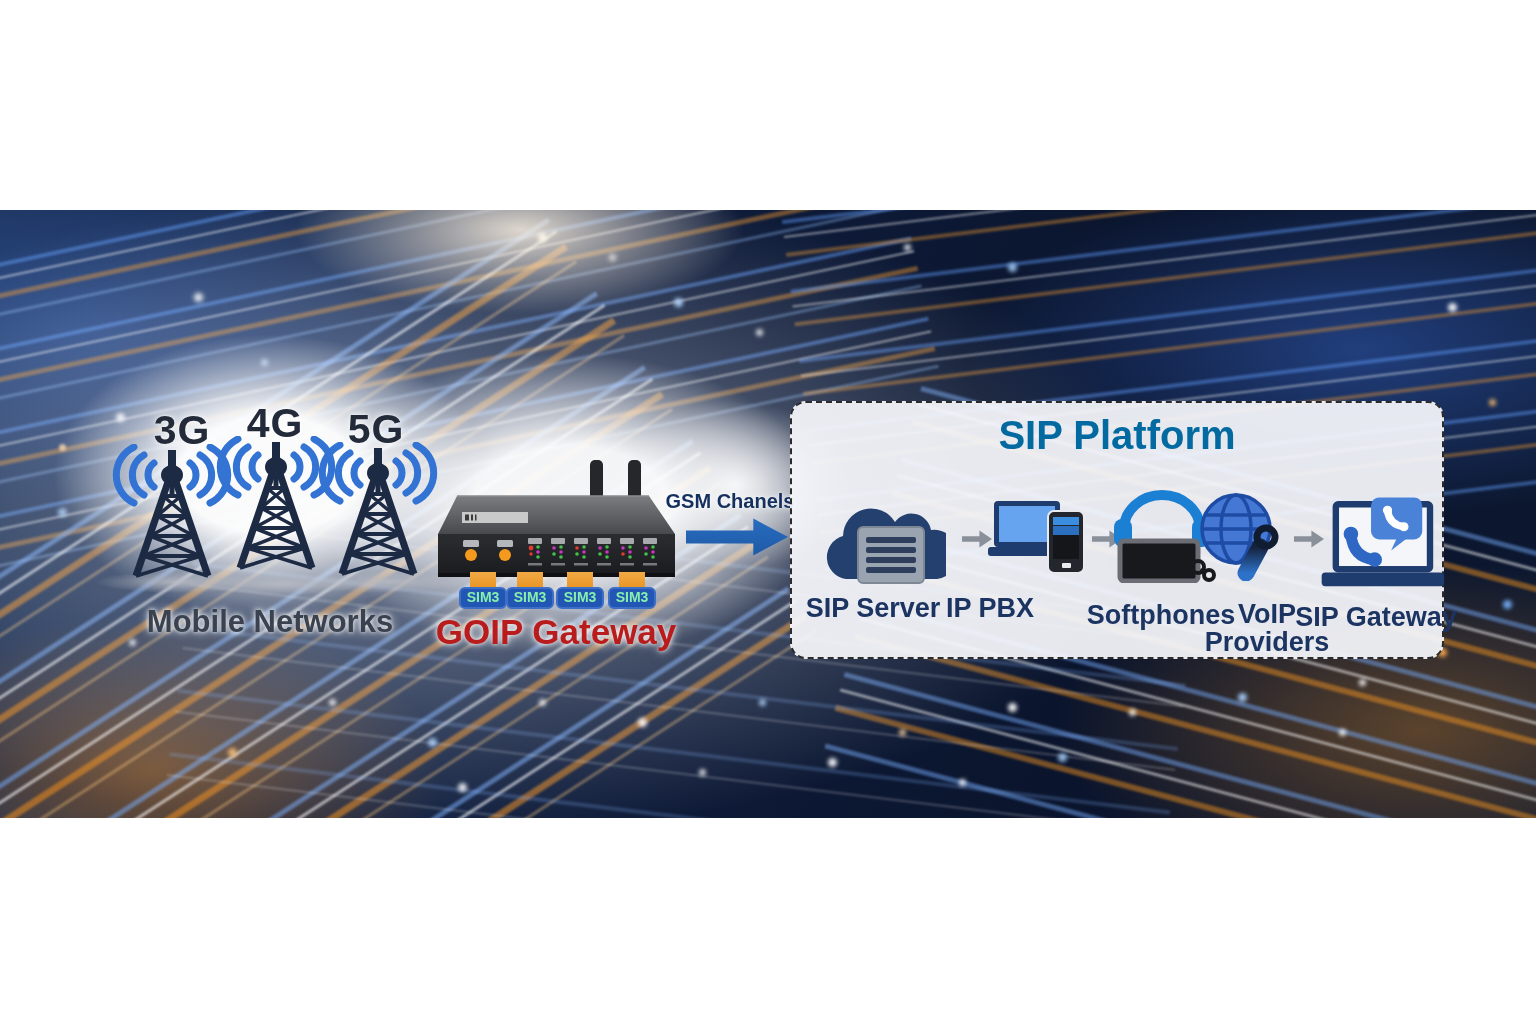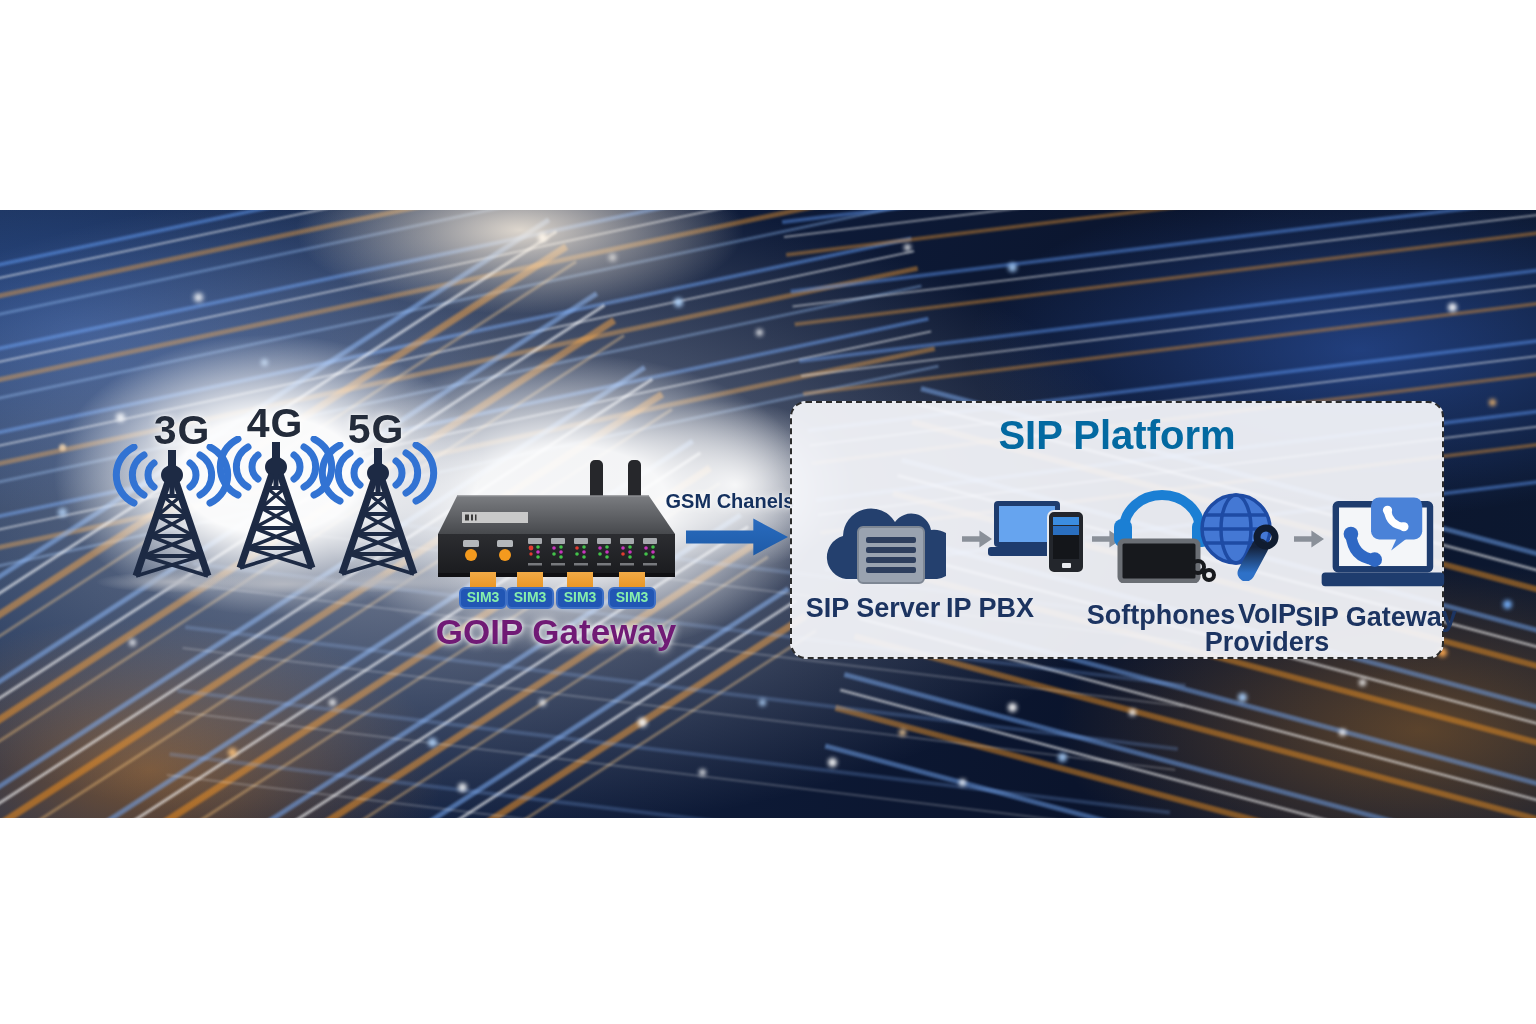--- a/index.html
+++ b/index.html
@@ -64,21 +64,21 @@
       radial-gradient(ellipse 320px 120px at 520px 20px, rgba(255,244,228,.85), transparent 70%),
       radial-gradient(ellipse 950px 430px at 440px 300px, rgba(235,240,250,.5), transparent 76%);}
   
   .layer{position:absolute;left:0;top:0;width:1536px;height:764px;margin-top:44px;}
   .abs{position:absolute;}
   .glabel{font-weight:800;color:#232b3a;}
   .net-label{font-size:41px;letter-spacing:1px;transform:translateX(-50%);
     text-shadow:0 0 10px rgba(255,255,255,.9),0 0 3px rgba(255,255,255,.7);}
   .shadow-ell{position:absolute;height:22px;border-radius:50%;
     background:radial-gradient(ellipse at center, rgba(185,188,196,.85), rgba(185,188,196,0) 70%);}
-  .caption{font-weight:800;color:#701a75;text-align:center;transform:translateX(-50%);
+  .caption{font-weight:800;color:#b91c1c;text-align:center;transform:translateX(-50%);
     text-shadow:0 0 10px rgba(255,255,255,.95),0 0 4px rgba(255,255,255,.8);}
   .mobile-caption{font-size:31px;color:#3a4250;font-weight:700;}
   .goip-caption{font-size:35px;}
   .gsm-label{font-size:20px;font-weight:800;color:#14305e;transform:translateX(-50%);
     text-shadow:0 0 8px rgba(255,255,255,.95),0 0 3px rgba(255,255,255,.8);}
   .big-arrow{width:102px;height:40px;background:linear-gradient(#2a6cc0,#1d5aa6);
     clip-path:polygon(0 34%,66% 34%,66% 4%,100% 50%,66% 96%,66% 66%,0 66%);}
   .sim-tab{position:absolute;width:26px;height:18px;background:linear-gradient(#f2aa46,#e8931f);}
   .sim-badge{position:absolute;width:48px;height:22px;background:#2156b4;border:2px solid #3d6fc6;
     border-radius:6px;box-sizing:border-box;color:#86efac;font-size:14px;font-weight:800;
@@ -170,20 +170,21 @@
       <g fill="none" stroke="#3273d3" stroke-width="7" stroke-linecap="round">
         <path d="M42,19 A15,15 0 0 0 42,43"></path>
           <path d="M32,11 A23,23 0 0 0 32,51"></path>
           <path d="M22,3 A31,31 0 0 0 22,59"></path>
         <path d="M78,19 A15,15 0 0 1 78,43"></path>
           <path d="M88,11 A23,23 0 0 1 88,51"></path>
           <path d="M98,3 A31,31 0 0 1 98,59"></path>
       </g>
     </svg>
 
+    <div class="abs caption mobile-caption" style="left:270px;top:560px;">Mobile Networks</div>
 
     <svg class="abs" style="left:433px;top:408px;" width="250" height="135" viewBox="0 0 250 135">
       <defs>
         <linearGradient id="topGrad" x1="0" y1="0" x2="0" y2="1">
           <stop offset="0" stop-color="#7a7c80"></stop>
             <stop offset="1" stop-color="#47494d"></stop>
         </linearGradient>
         <linearGradient id="frontGrad" x1="0" y1="0" x2="0" y2="1">
           <stop offset="0" stop-color="#2c2d31"></stop>
             <stop offset="1" stop-color="#1b1c1f"></stop>

